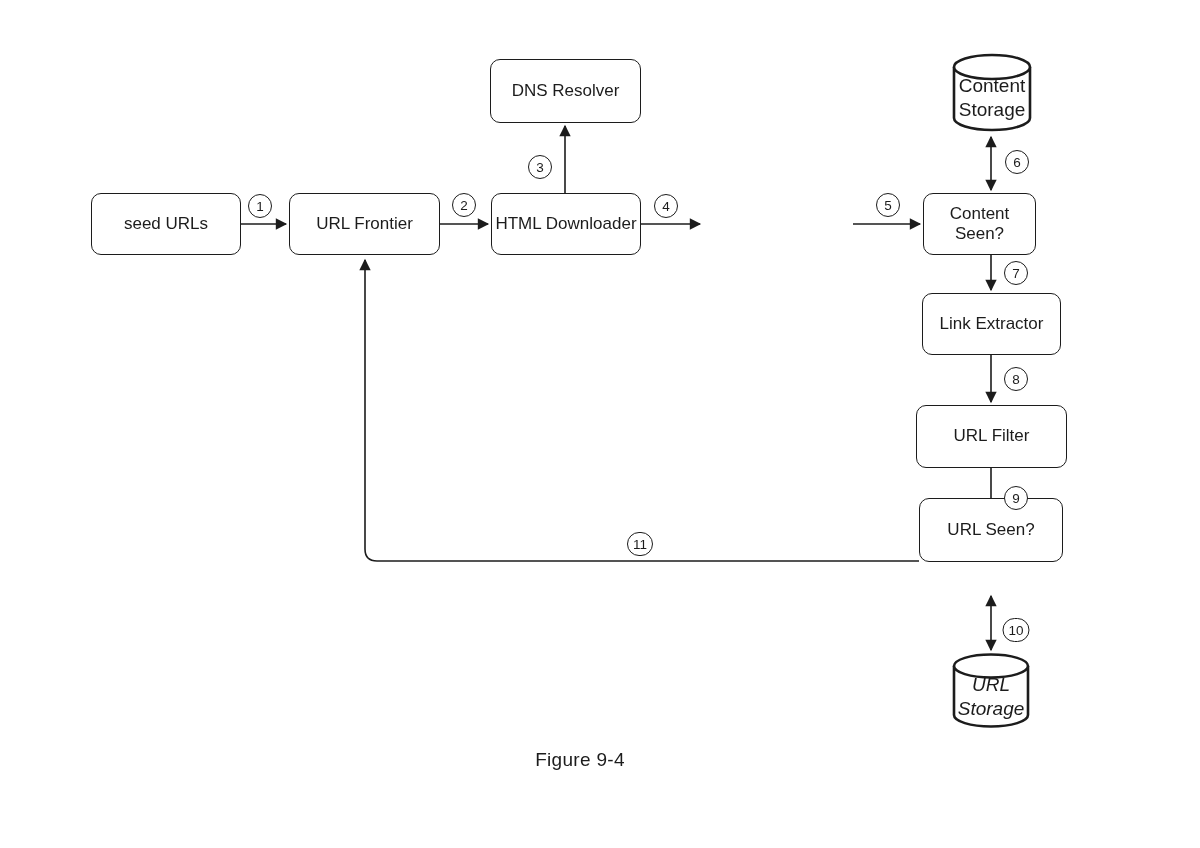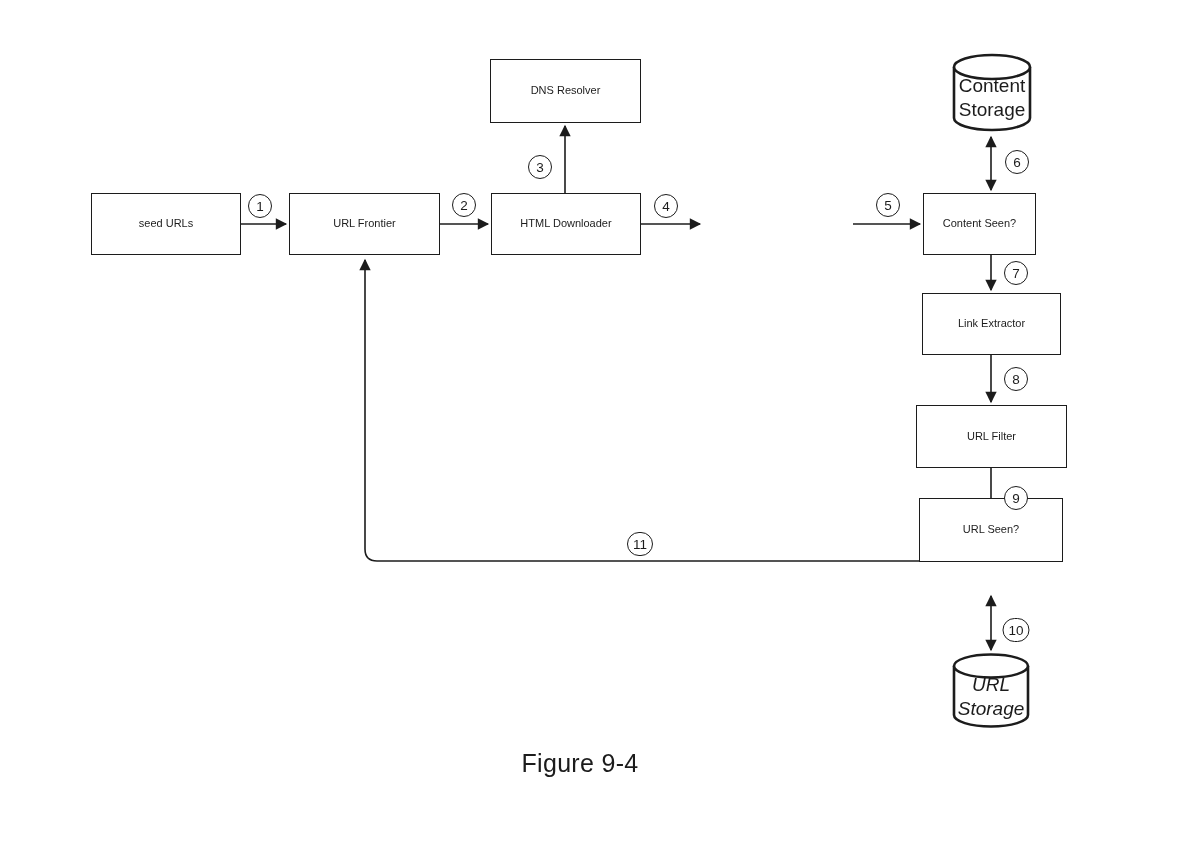--- a/index.html
+++ b/index.html
@@ -21,25 +21,25 @@
     left: 0; top: 0;
     width: 1200px;
     height: 848px;
     pointer-events: none;
   }
   .node {
     position: absolute;
     box-sizing: border-box;
     background: #ffffff;
     border: 1.6px solid #1c1c1c;
-    border-radius: 0;
+    border-radius: 10px;
     display: flex;
     align-items: center;
     justify-content: center;
-    font-size: 11px;
+    font-size: 17px;
     line-height: 1.2;
     text-align: center;
     z-index: 2;
   }
   .cylinder {
     position: absolute;
     z-index: 2;
   }
   .cylinder svg { display: block; }
   .cylinder .cyl-label {
@@ -67,21 +67,21 @@
     justify-content: center;
     font-size: 13.5px;
     z-index: 3;
   }
   .caption {
     position: absolute;
     left: 460px;
     top: 749px;
     width: 240px;
     text-align: center;
-    font-size: 25px;
+    font-size: 19px;
     letter-spacing: 0.3px;
   }
 </style>
 </head>
 <body>
 
 <div class="canvas">
 
   <svg class="wires" width="1200" height="848" viewBox="0 0 1200 848" xmlns="http://www.w3.org/2000/svg">
     <defs>

